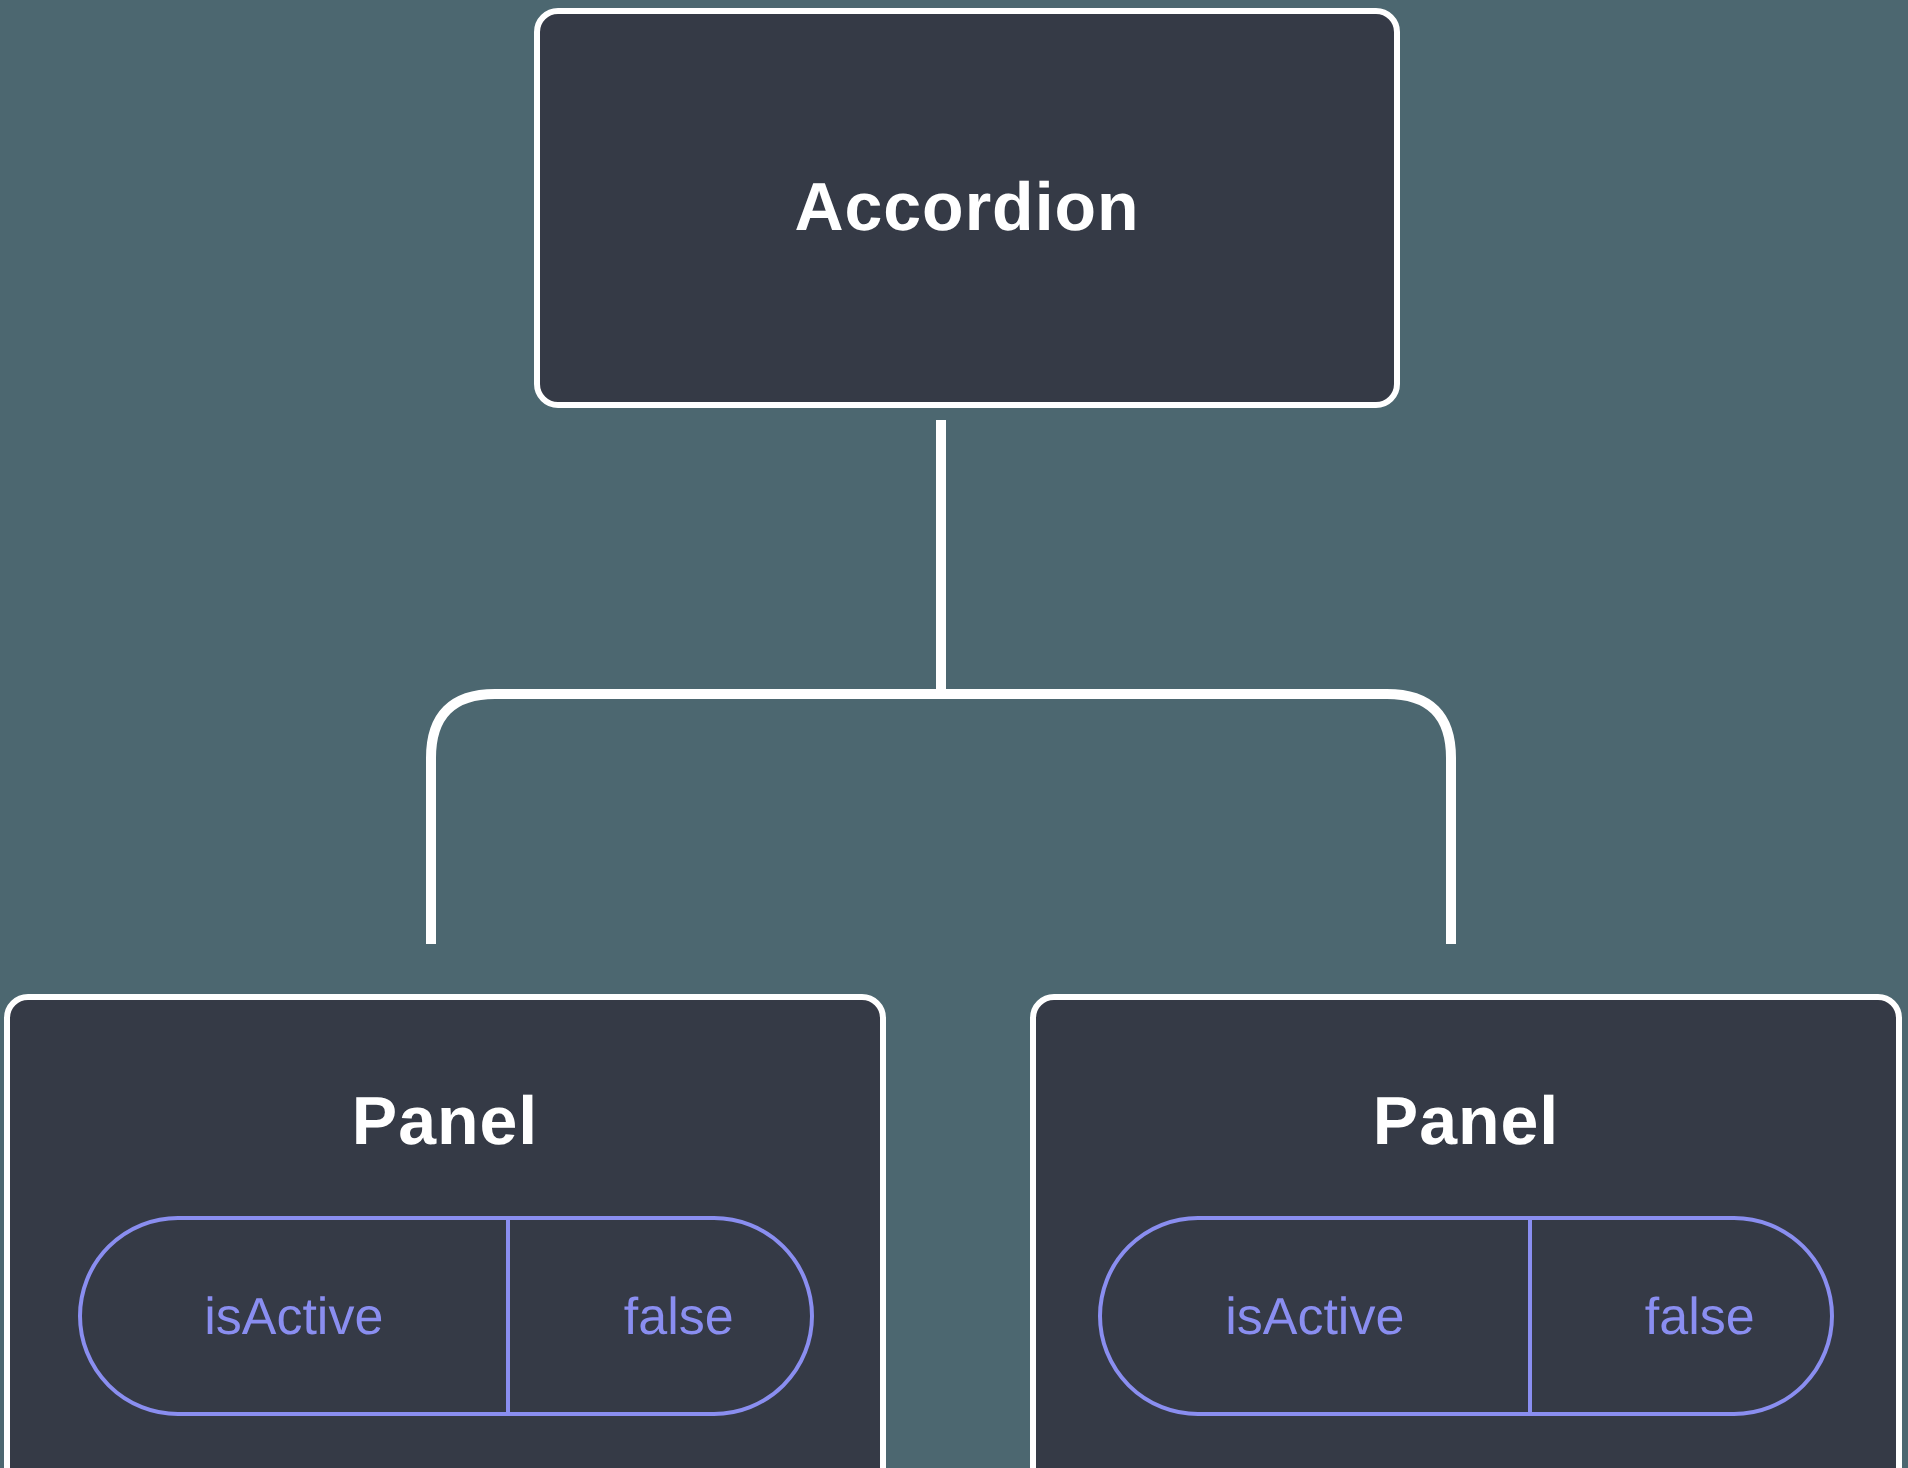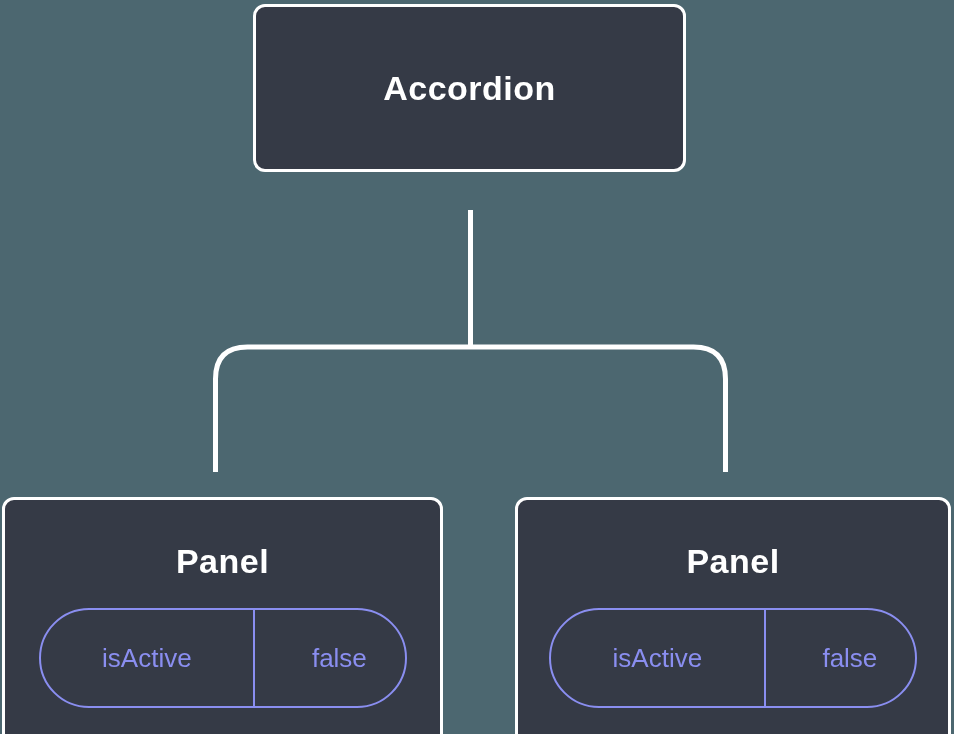--- a/index.html
+++ b/index.html
@@ -46,22 +46,22 @@
   }
   .node-label {
     color: var(--text);
     font-size: 34px;
     font-weight: 700;
     letter-spacing: 0.5px;
     line-height: 1;
   }
 
   .node-root {
-    left: 253px; top: 4px;
-    width: 433px; height: 168px; text-align: right;
+    left: 267px; top: 4px;
+    width: 433px; height: 200px; text-align: right;
   }
 
   .node-panel {
     gap: 30px;
     margin-top: 27px;
   }
   .node-panel-left {
     left: 2px; top: 470px;
     width: 441px; height: 258px;
   }

